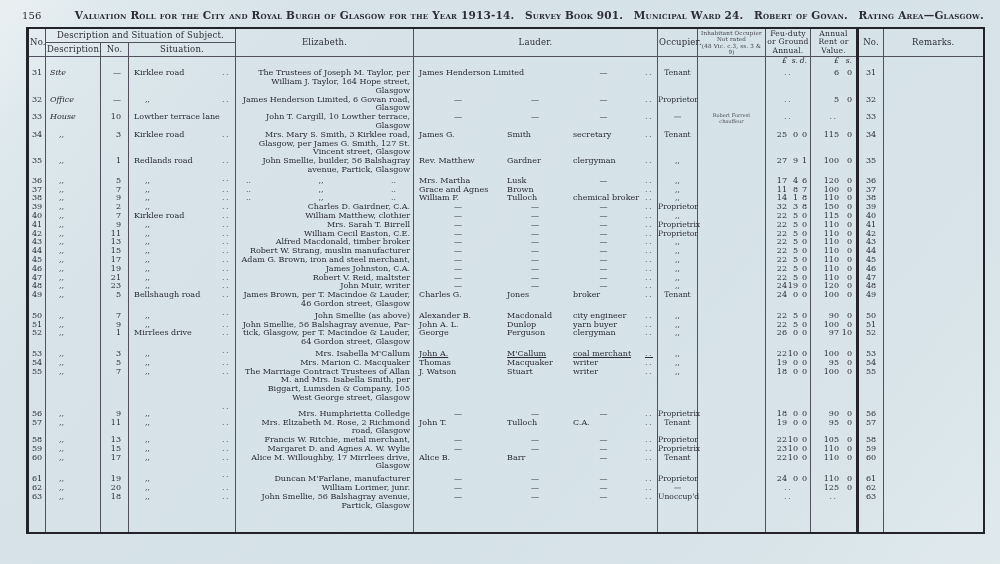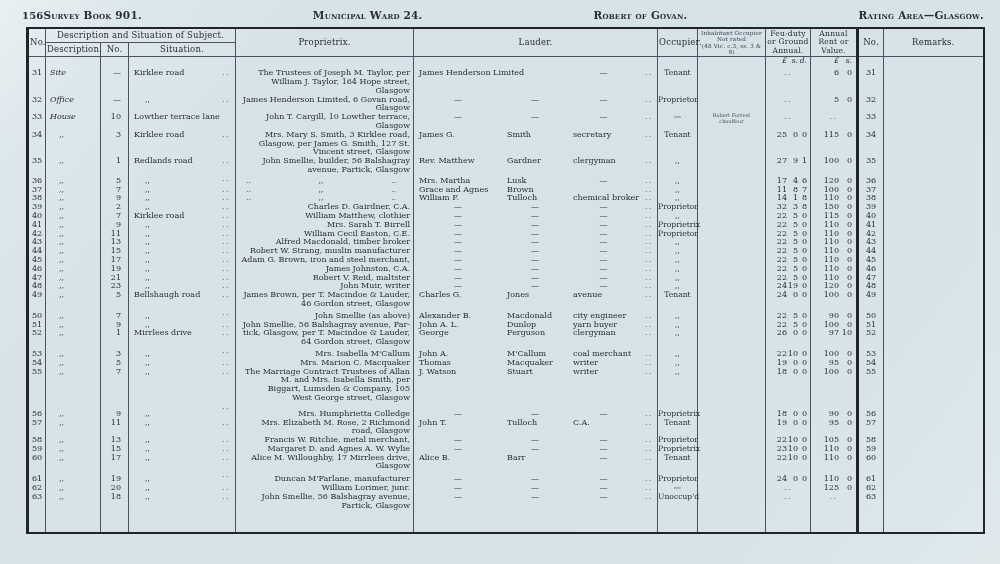--- a/index.html
+++ b/index.html
@@ -12,21 +12,21 @@
     position:absolute;inset:0;overflow:hidden;
     background:linear-gradient(128deg,#eaf0f2 0%,#dde8ec 9%,#d7e3e9 22%,#d5e2e8 55%,#d8e4e9 82%,#e0eaed 100%);
   }
   
   .masthead{
     position:absolute;left:22px;right:16px;top:9px;
     display:flex;align-items:baseline;
     font-variant-caps:small-caps;font-weight:bold;
     font-size:10.5px;letter-spacing:.2px;color:#2d2d38;white-space:nowrap;
   }
-  .masthead .pageno{font-variant-caps:normal;font-size:10px;font-weight:bold;}
+  .masthead .pageno{font-variant-caps:normal;font-size:10px;margin-right:33px;font-weight:normal;}
   .masthead .seg+.seg{margin-left:auto;text-align:right;}
   
   table.roll{
     position:absolute;left:26px;top:27px;width:956px;
     border-collapse:collapse;table-layout:fixed;
     font-size:8px;line-height:8.8px;color:#2c2c36;
     border:2.5px solid #23232c;border-left-width:3.5px;
   }
   .roll th,.roll td{
     border-right:1px solid #50505e;
@@ -68,20 +68,21 @@
   tr.units-row td{height:12px;font-style:italic;font-size:7.6px;}
   tr.spacer td{height:22px;}
 </style>
 </head>
 <body>
 
 <div class="page">
 
   <div class="masthead">
     <span class="pageno">156</span>
+    <span class="seg">Valuation Roll for the City and Royal Burgh of Glasgow for the Year 1913-14.</span>
     <span class="seg">Survey Book 901.</span>
     <span class="seg">Municipal Ward 24.</span>
     <span class="seg">Robert of Govan.</span>
     <span class="seg">Rating Area—Glasgow.</span>
   </div>
 
   <table class="roll">
     <colgroup>
       <col style="width:18px">
         <col style="width:55px">
@@ -93,21 +94,21 @@
         <col style="width:68px">
       <col style="width:45px">
         <col style="width:47px">
         <col style="width:26px">
         <col style="width:100px">
     </colgroup>
     <thead>
       <tr>
         <th rowspan="2">No.</th>
         <th colspan="3">Description and Situation of Subject.</th>
-        <th rowspan="2">Proprietrix.</th>
+        <th rowspan="2">Elizabeth.</th>
         <th rowspan="2">Lauder.</th>
         <th rowspan="2">Occupier.</th>
         <th rowspan="2" class="h-inh">
           <span>Inhabitant Occupier</span>
           <span>Not rated</span>
           <span>(48 Vic. c.3, ss. 3 &amp; 9)</span>
         </th>
         <th rowspan="2" class="h-money">
           <span>Feu-duty</span>
           <span>or Ground</span>
@@ -770,21 +771,21 @@
           <td class="desc"><span class="ditto">,,</span></td>
           <td class="num"><span>5</span></td>
           <td class="sit"><span class="sitname">Bellshaugh road</span><span class="sitdots">..</span></td>
           <td class="prop">
             <div class="hang">James Brown, per T. Macindoe &amp; Lauder, 46 Gordon street, Glasgow</div>
           </td>
           <td class="ten">
             <div class="tgrid">
               <span>Charles G.</span>
               <span>Jones</span>
-              <span>avenue</span>
+              <span>broker</span>
               <span class="tdots">..</span>
             </div>
           </td>
           <td class="occ"><span>Tenant</span></td>
           <td class="inh"></td>
           <td class="feu">
             <div class="mgrid3">
               <span>24</span>
               <span>0</span>
               <span>0</span>
@@ -902,21 +903,21 @@
           <td class="rem last"></td>
         </tr>
         <tr>
           <td class="no1" style="padding-top: 3px;"><span>53</span></td>
           <td class="desc" style="padding-top: 3px;"><span class="ditto">,,</span></td>
           <td class="num" style="padding-top: 3px;"><span>3</span></td>
           <td class="sit" style="padding-top: 3px;"><span class="sitname ditto">,,</span><span class="sitdots">..</span></td>
           <td class="prop" style="padding-top: 3px;">
             <div class="hang">Mrs. Isabella M'Callum</div>
           </td>
-          <td class="ten" style="padding-top: 3px;">
+          <td class="ten" style="padding-top: 3px; text-decoration: underline;">
             <div class="tgrid">
               <span>John A.</span>
               <span>M'Callum</span>
               <span>coal merchant</span>
               <span class="tdots">..</span>
             </div>
           </td>
           <td class="occ" style="padding-top: 3px;"><span>,,</span></td>
           <td class="inh" style="padding-top: 3px;"></td>
           <td class="feu" style="padding-top: 3px;">

